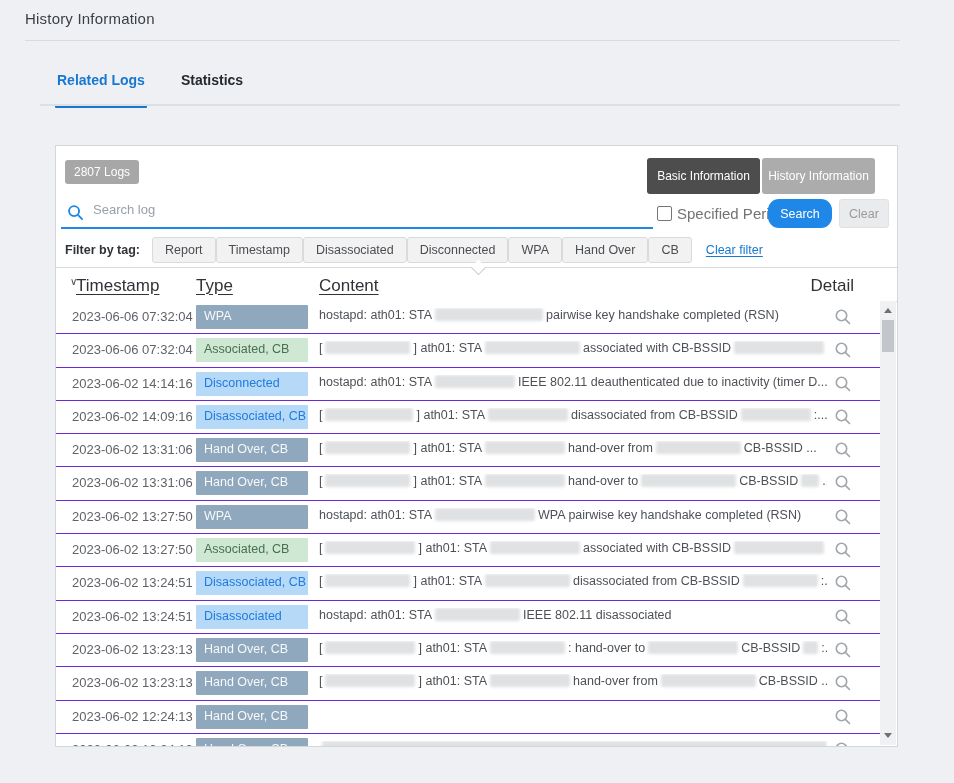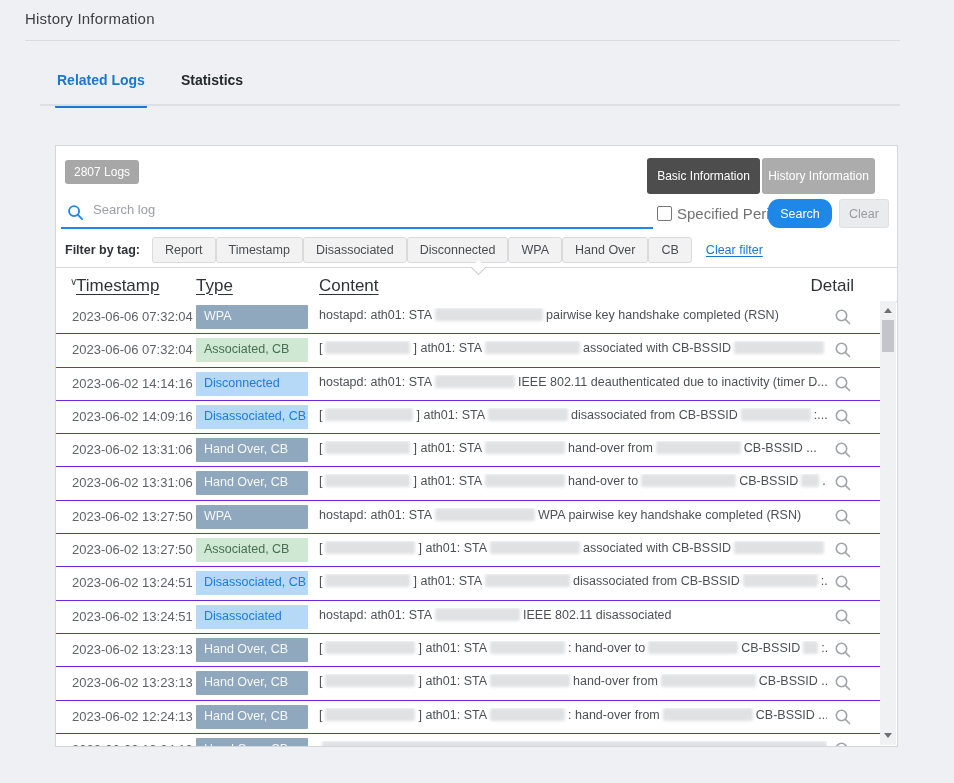--- a/index.html
+++ b/index.html
@@ -291,21 +291,20 @@
           <span class="tag tag-slate">Hand Over, CB</span>
           <div class="content"><span>[</span><span class="redact" style="width: 90px;"></span><span>] ath01: STA</span><span class="redact" style="width: 80px;"></span><span>hand-over from</span><span class="redact" style="width: 95px;"></span><span>CB-BSSID ...</span></div>
           <span class="detail-btn"><svg viewBox="0 0 18 18" width="18" height="18">
     <circle cx="7.5" cy="7.5" r="5.2" fill="none" stroke="#a0a5aa" stroke-width="1.6"></circle>
     <line x1="11.6" y1="11.6" x2="15.5" y2="15.5" stroke="#a0a5aa" stroke-width="1.6" stroke-linecap="round"></line>
   </svg></span>
         </div>
         <div class="row">
           <span class="ts">2023-06-02 12:24:13</span>
           <span class="tag tag-slate">Hand Over, CB</span>
-          <div class="content"><span>[</span><span class="redact" style="width: 90px;"></span><span>] ath01: STA</span><span class="redact" style="width: 75px;"></span><span>: hand-over from</span><span class="redact" style="width: 90px;"></span><span>CB-BSSID ...</span></div>
           <span class="detail-btn"><svg viewBox="0 0 18 18" width="18" height="18">
     <circle cx="7.5" cy="7.5" r="5.2" fill="none" stroke="#a0a5aa" stroke-width="1.6"></circle>
     <line x1="11.6" y1="11.6" x2="15.5" y2="15.5" stroke="#a0a5aa" stroke-width="1.6" stroke-linecap="round"></line>
   </svg></span>
         </div>
         <div class="row">
           <span class="ts">2023-06-02 12:24:13</span>
           <span class="tag tag-slate">Hand Over, CB</span>
           <div class="content"><span class="redact" style="width: 505px;"></span></div>
           <span class="detail-btn"><svg viewBox="0 0 18 18" width="18" height="18">

